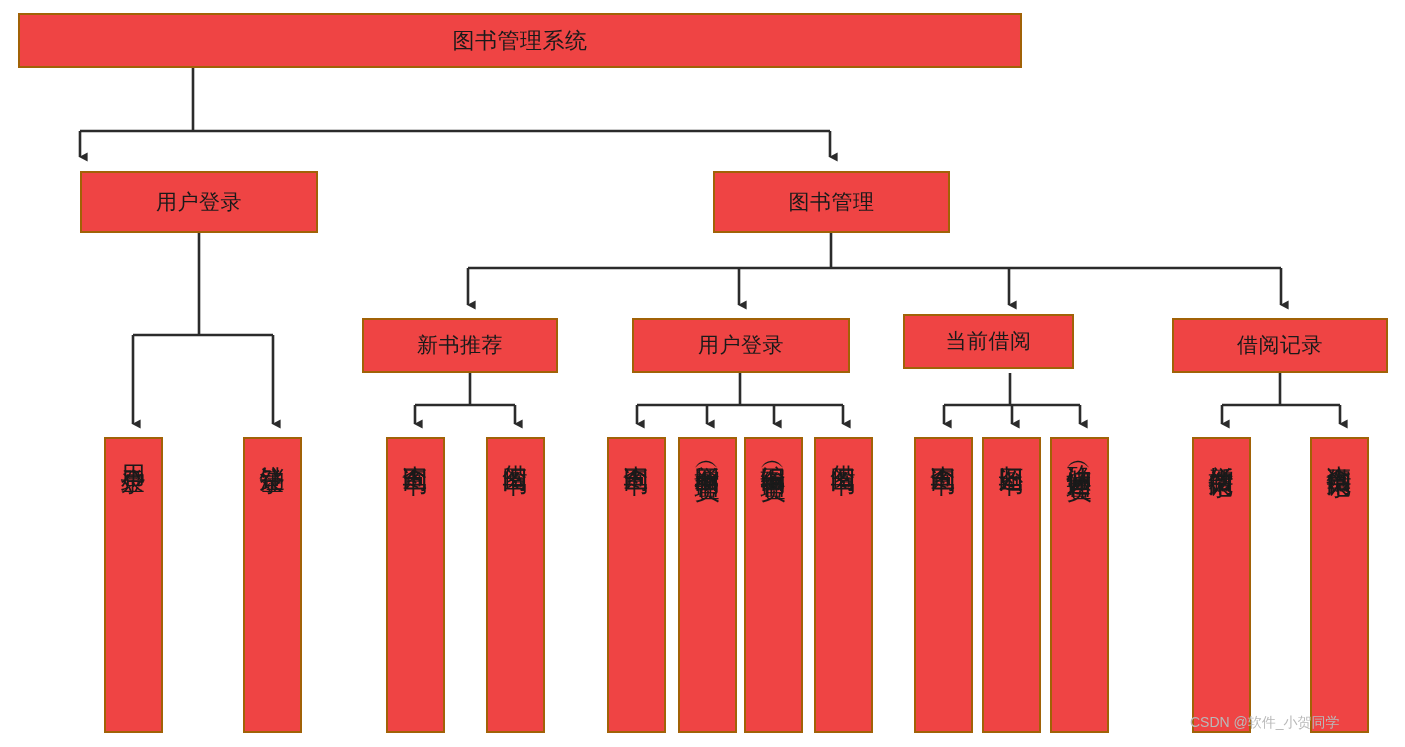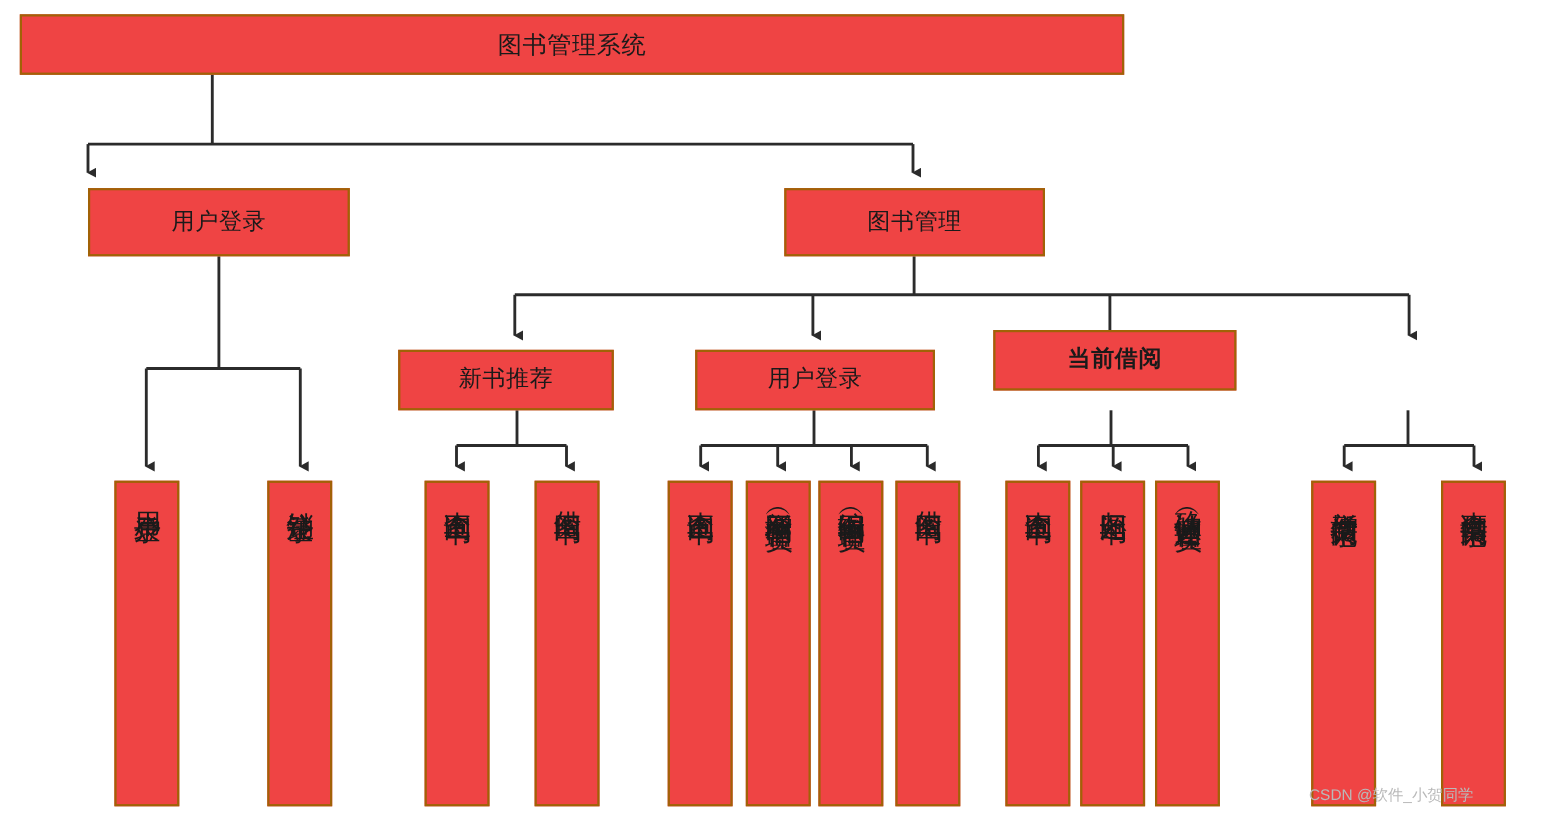--- a/index.html
+++ b/index.html
@@ -139,22 +139,25 @@
   <div class="node horiz" style="left:713px; top:171px; width:237px; height:62px;">
     <span class="lbl">图书管理</span>
   </div>
 
   <div class="node horiz" style="left:362px; top:318px; width:196px; height:55px;">
     <span class="lbl">新书推荐</span>
   </div>
   <div class="node horiz" style="left:632px; top:318px; width:218px; height:55px;">
     <span class="lbl">用户登录</span>
   </div>
-  <div class="node horiz" style="left:903px; top:300px; width:221px; height:55px;font-weight:bold;">
+  <div class="node horiz" style="left:903px; top:314px; width:171px; height:55px;">
     <span class="lbl">当前借阅</span>
+  </div>
+  <div class="node horiz" style="left:1172px; top:318px; width:216px; height:55px;">
+    <span class="lbl">借阅记录</span>
   </div>
 
   <div class="node vert" style="left:104px; top:437px; width:59px; height:296px;">
     <span class="lbl">用户登录</span>
   </div>
   <div class="node vert" style="left:243px; top:437px; width:59px; height:296px;">
     <span class="lbl">注销登录</span>
   </div>
 
   <div class="node vert" style="left:386px; top:437px; width:59px; height:296px;">

